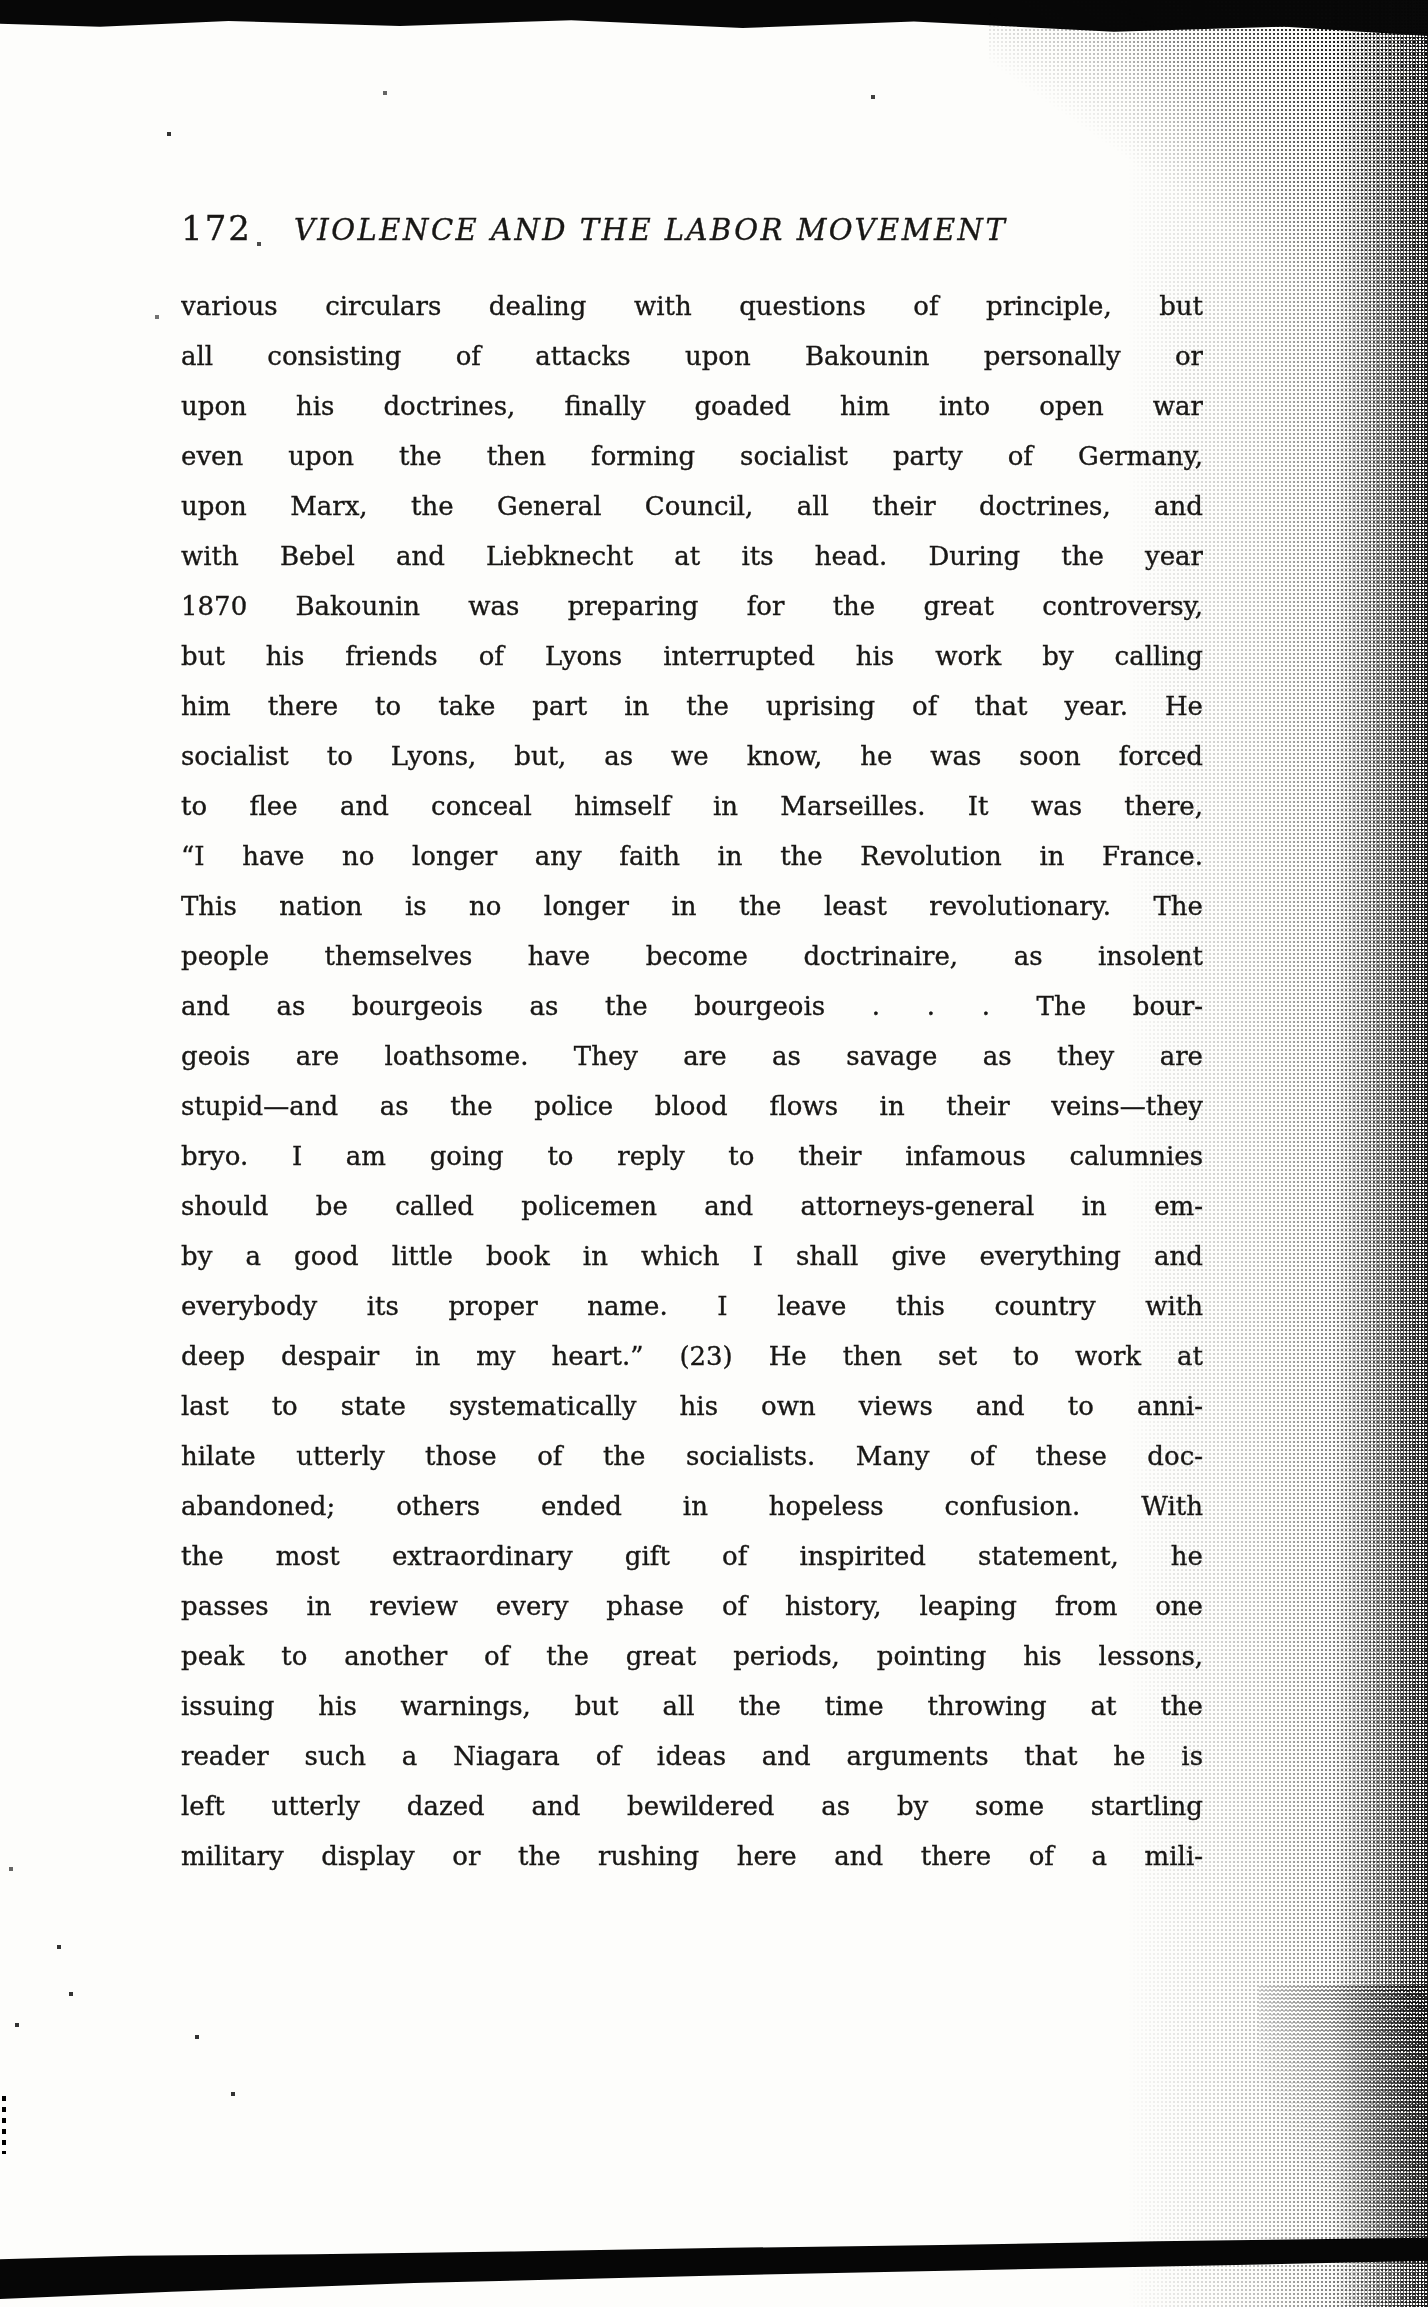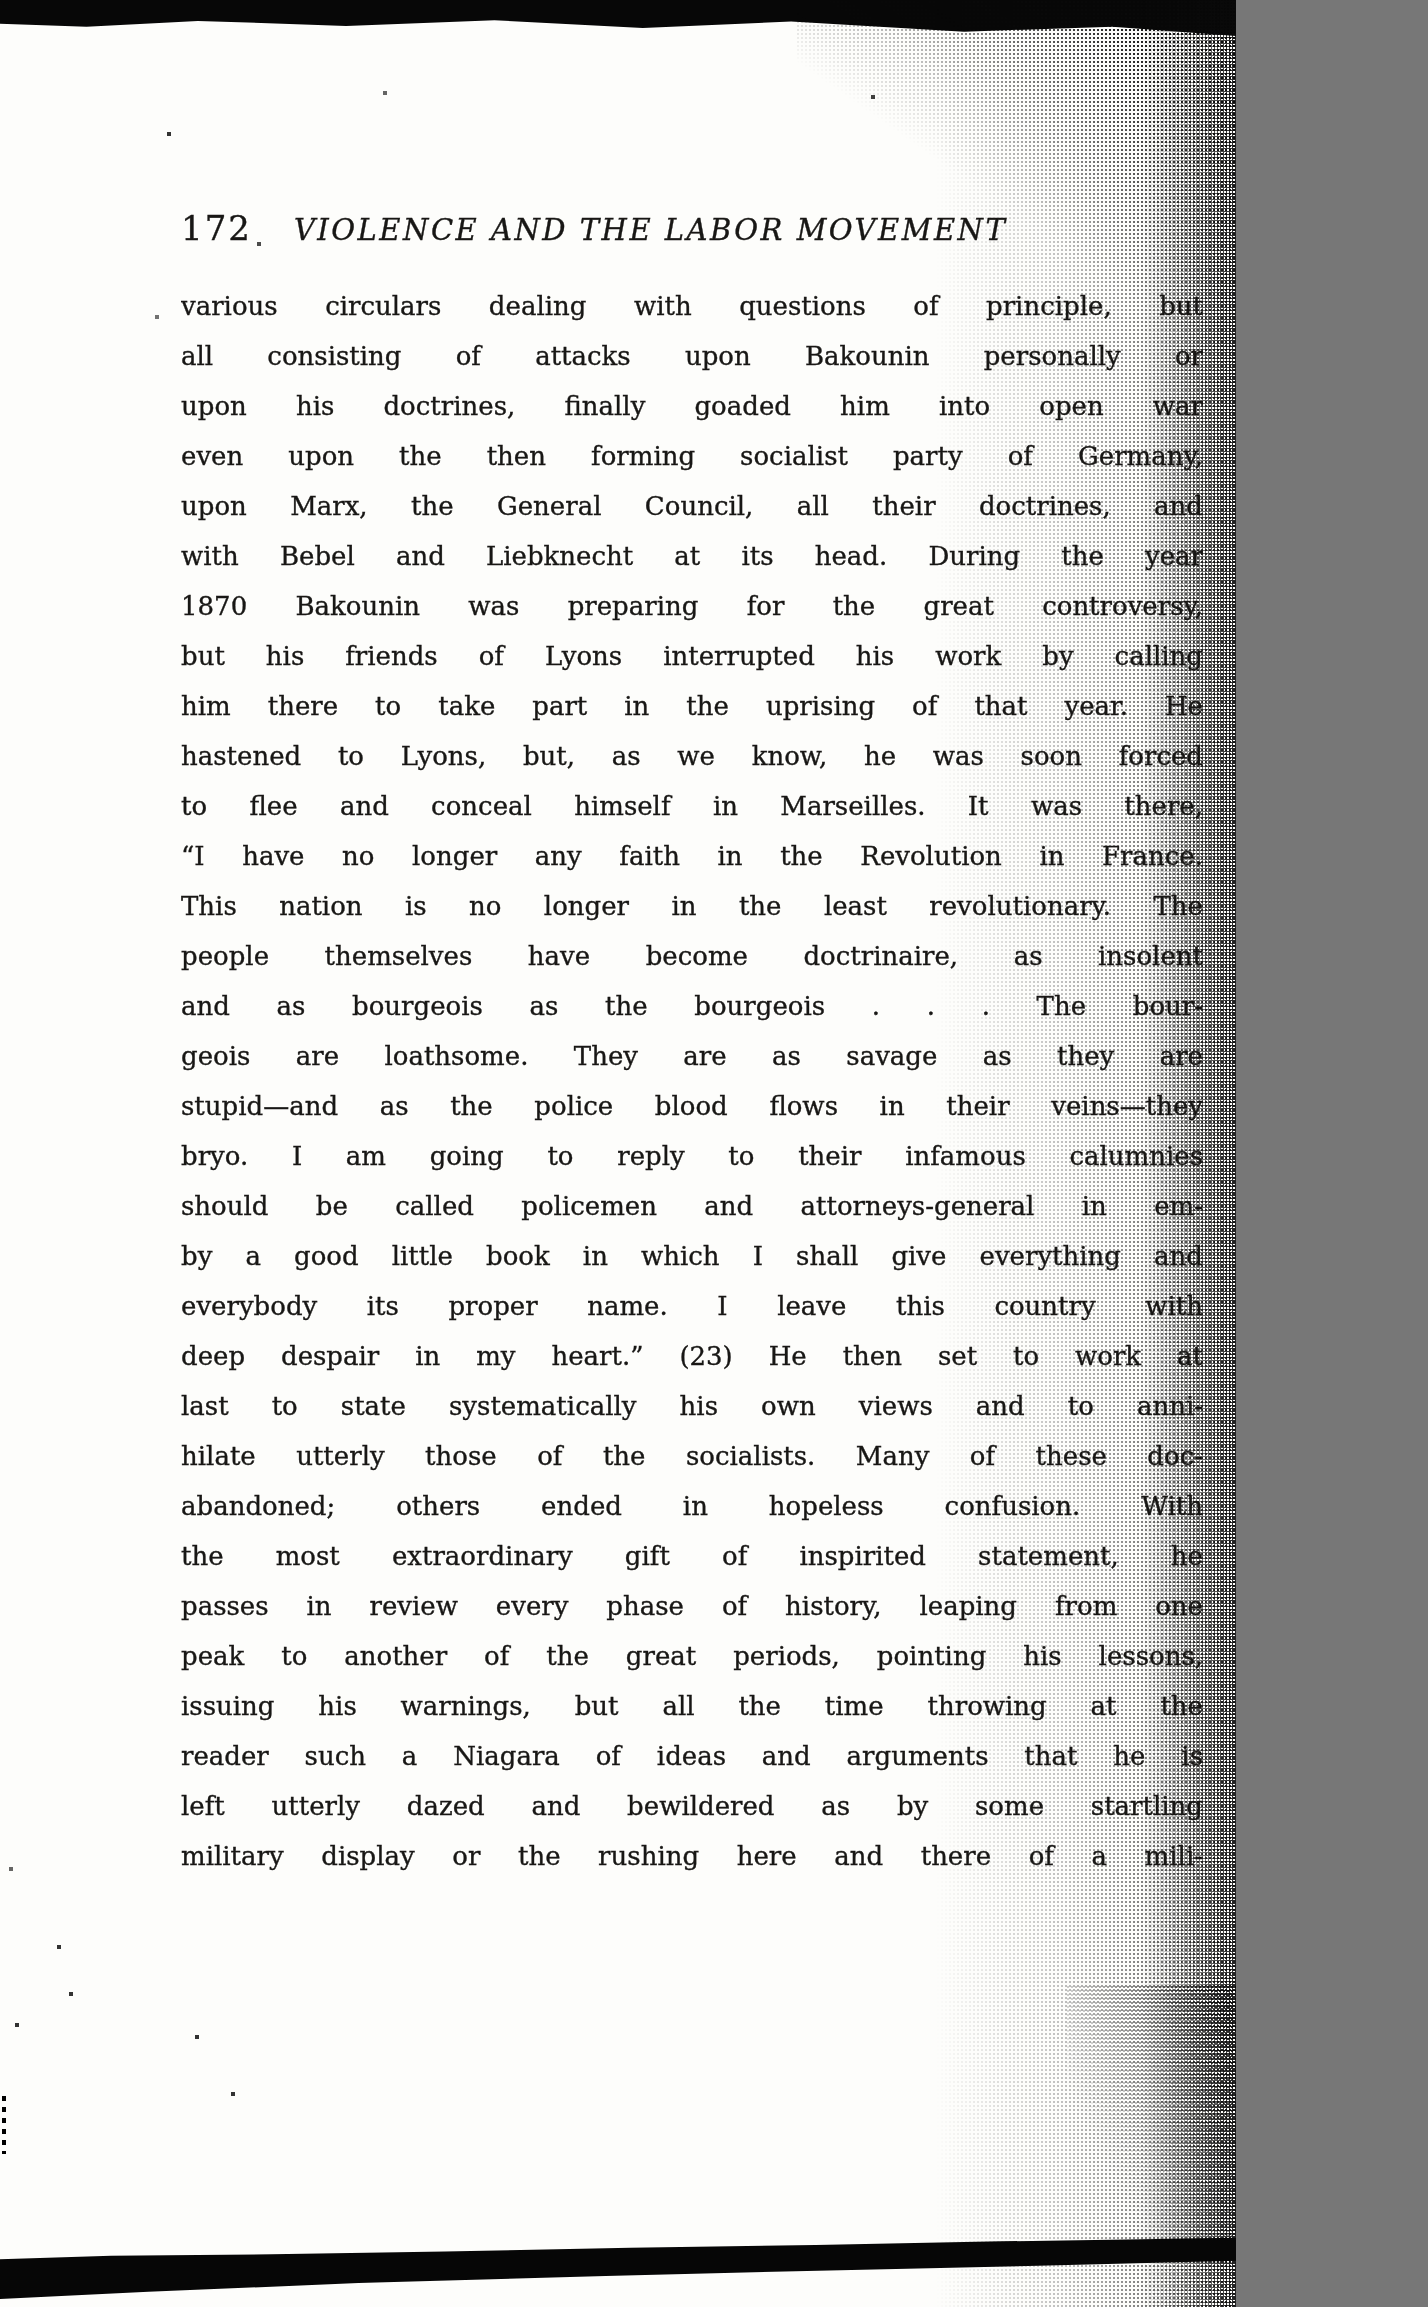--- a/index.html
+++ b/index.html
@@ -1,18 +1,18 @@
 <!DOCTYPE html>
 <html><head>
 <meta charset="utf-8">
 <style>
   html, body { margin: 0; padding: 0; background: #777; }
   .page {
     position: relative;
-    width: 1236px;
+    width: 1428px;
     height: 2307px;
     background: #fdfdfb;
     overflow: hidden;
     font-family: "DejaVu Serif", serif;
     color: #181715;
   }
 
   
   .stipple {
     position: absolute;
@@ -130,21 +130,21 @@
 
   <div class="line">various circulars dealing with questions of principle, but</div>
       <div class="line">all consisting of attacks upon Bakounin personally or</div>
       <div class="line">upon his doctrines, finally goaded him into open war</div>
       <div class="line">even upon the then forming socialist party of Germany,</div>
       <div class="line">upon Marx, the General Council, all their doctrines, and</div>
       <div class="line">with Bebel and Liebknecht at its head.  During the year</div>
       <div class="line">1870 Bakounin was preparing for the great controversy,</div>
       <div class="line">but his friends of Lyons interrupted his work by calling</div>
       <div class="line">him there to take part in the uprising of that year.  He</div>
-      <div class="line">hastened to Lyons, but, as we know, he was soon forced</div>
+      <div class="line">socialist to Lyons, but, as we know, he was soon forced</div>
       <div class="line">to flee and conceal himself in Marseilles.  It was there,</div>
       <div class="line">“I have no longer any faith in the Revolution in France.</div>
       <div class="line">This nation is no longer in the least revolutionary.  The</div>
       <div class="line">people themselves have become doctrinaire, as insolent</div>
       <div class="line">and as bourgeois as the bourgeois  .   .   .   The bour-</div>
       <div class="line">geois are loathsome.  They are as savage as they are</div>
       <div class="line">stupid—and as the police blood flows in their veins—they</div>
       <div class="line">bryo.  I am going to reply to their infamous calumnies</div>
       <div class="line">should be called policemen and attorneys-general in em-</div>
       <div class="line">by a good little book in which I shall give everything and</div>

